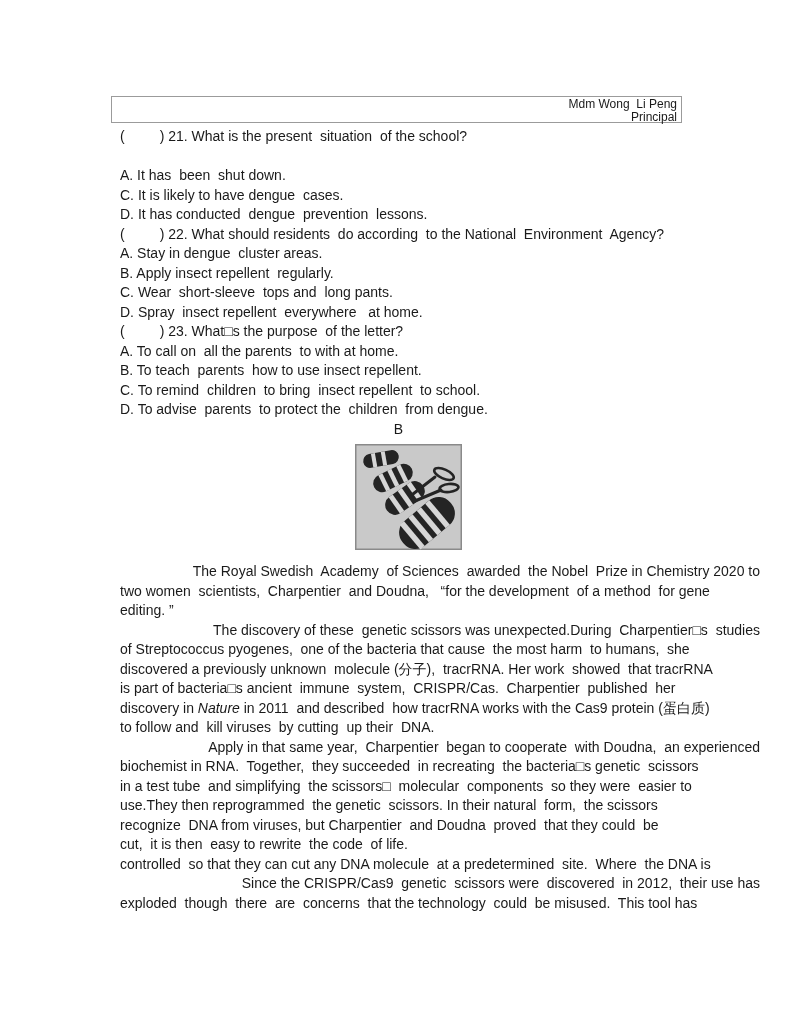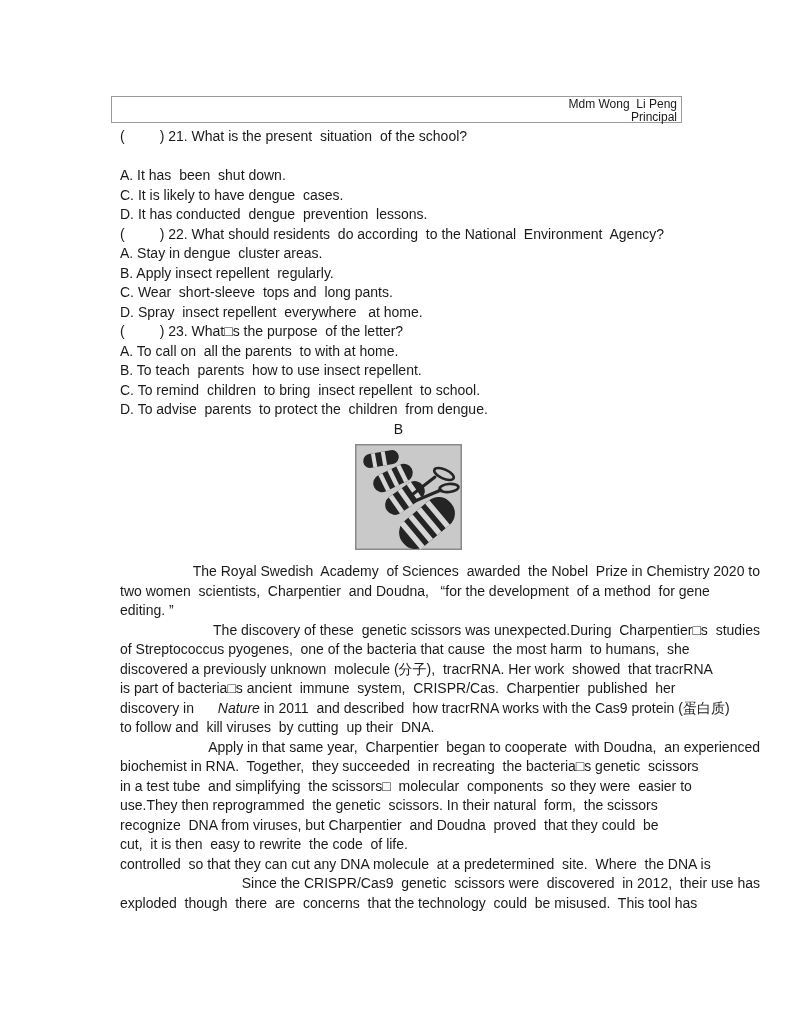--- a/index.html
+++ b/index.html
@@ -41,21 +41,21 @@
   .img-wrap {
     width: 107px; height: 106px;
     margin: 5px 0 12px 235px;
   }
   .img-wrap svg { display: block; }
   .bgrect { fill: var(--image_bg); stroke: var(--image_border); stroke-width: 1.5; }
   .ink { fill: var(--image_ink); }
   .stripe { fill: var(--image_stripe); }
   .handle { fill: none; stroke: var(--image_ink); stroke-width: 2.6; }
   .blade { stroke: var(--image_ink); stroke-width: 3; stroke-linecap: round; }
-  em { font-style: italic; margin-left: 20px; }
+  em { font-style: italic; }
 </style>
 </head>
 <body>
 
 <div class="sig-box">
   <div class="sig-line">Mdm Wong  Li Peng</div>
   <div class="sig-line">Principal</div>
 </div>
 
 <div class="content">

